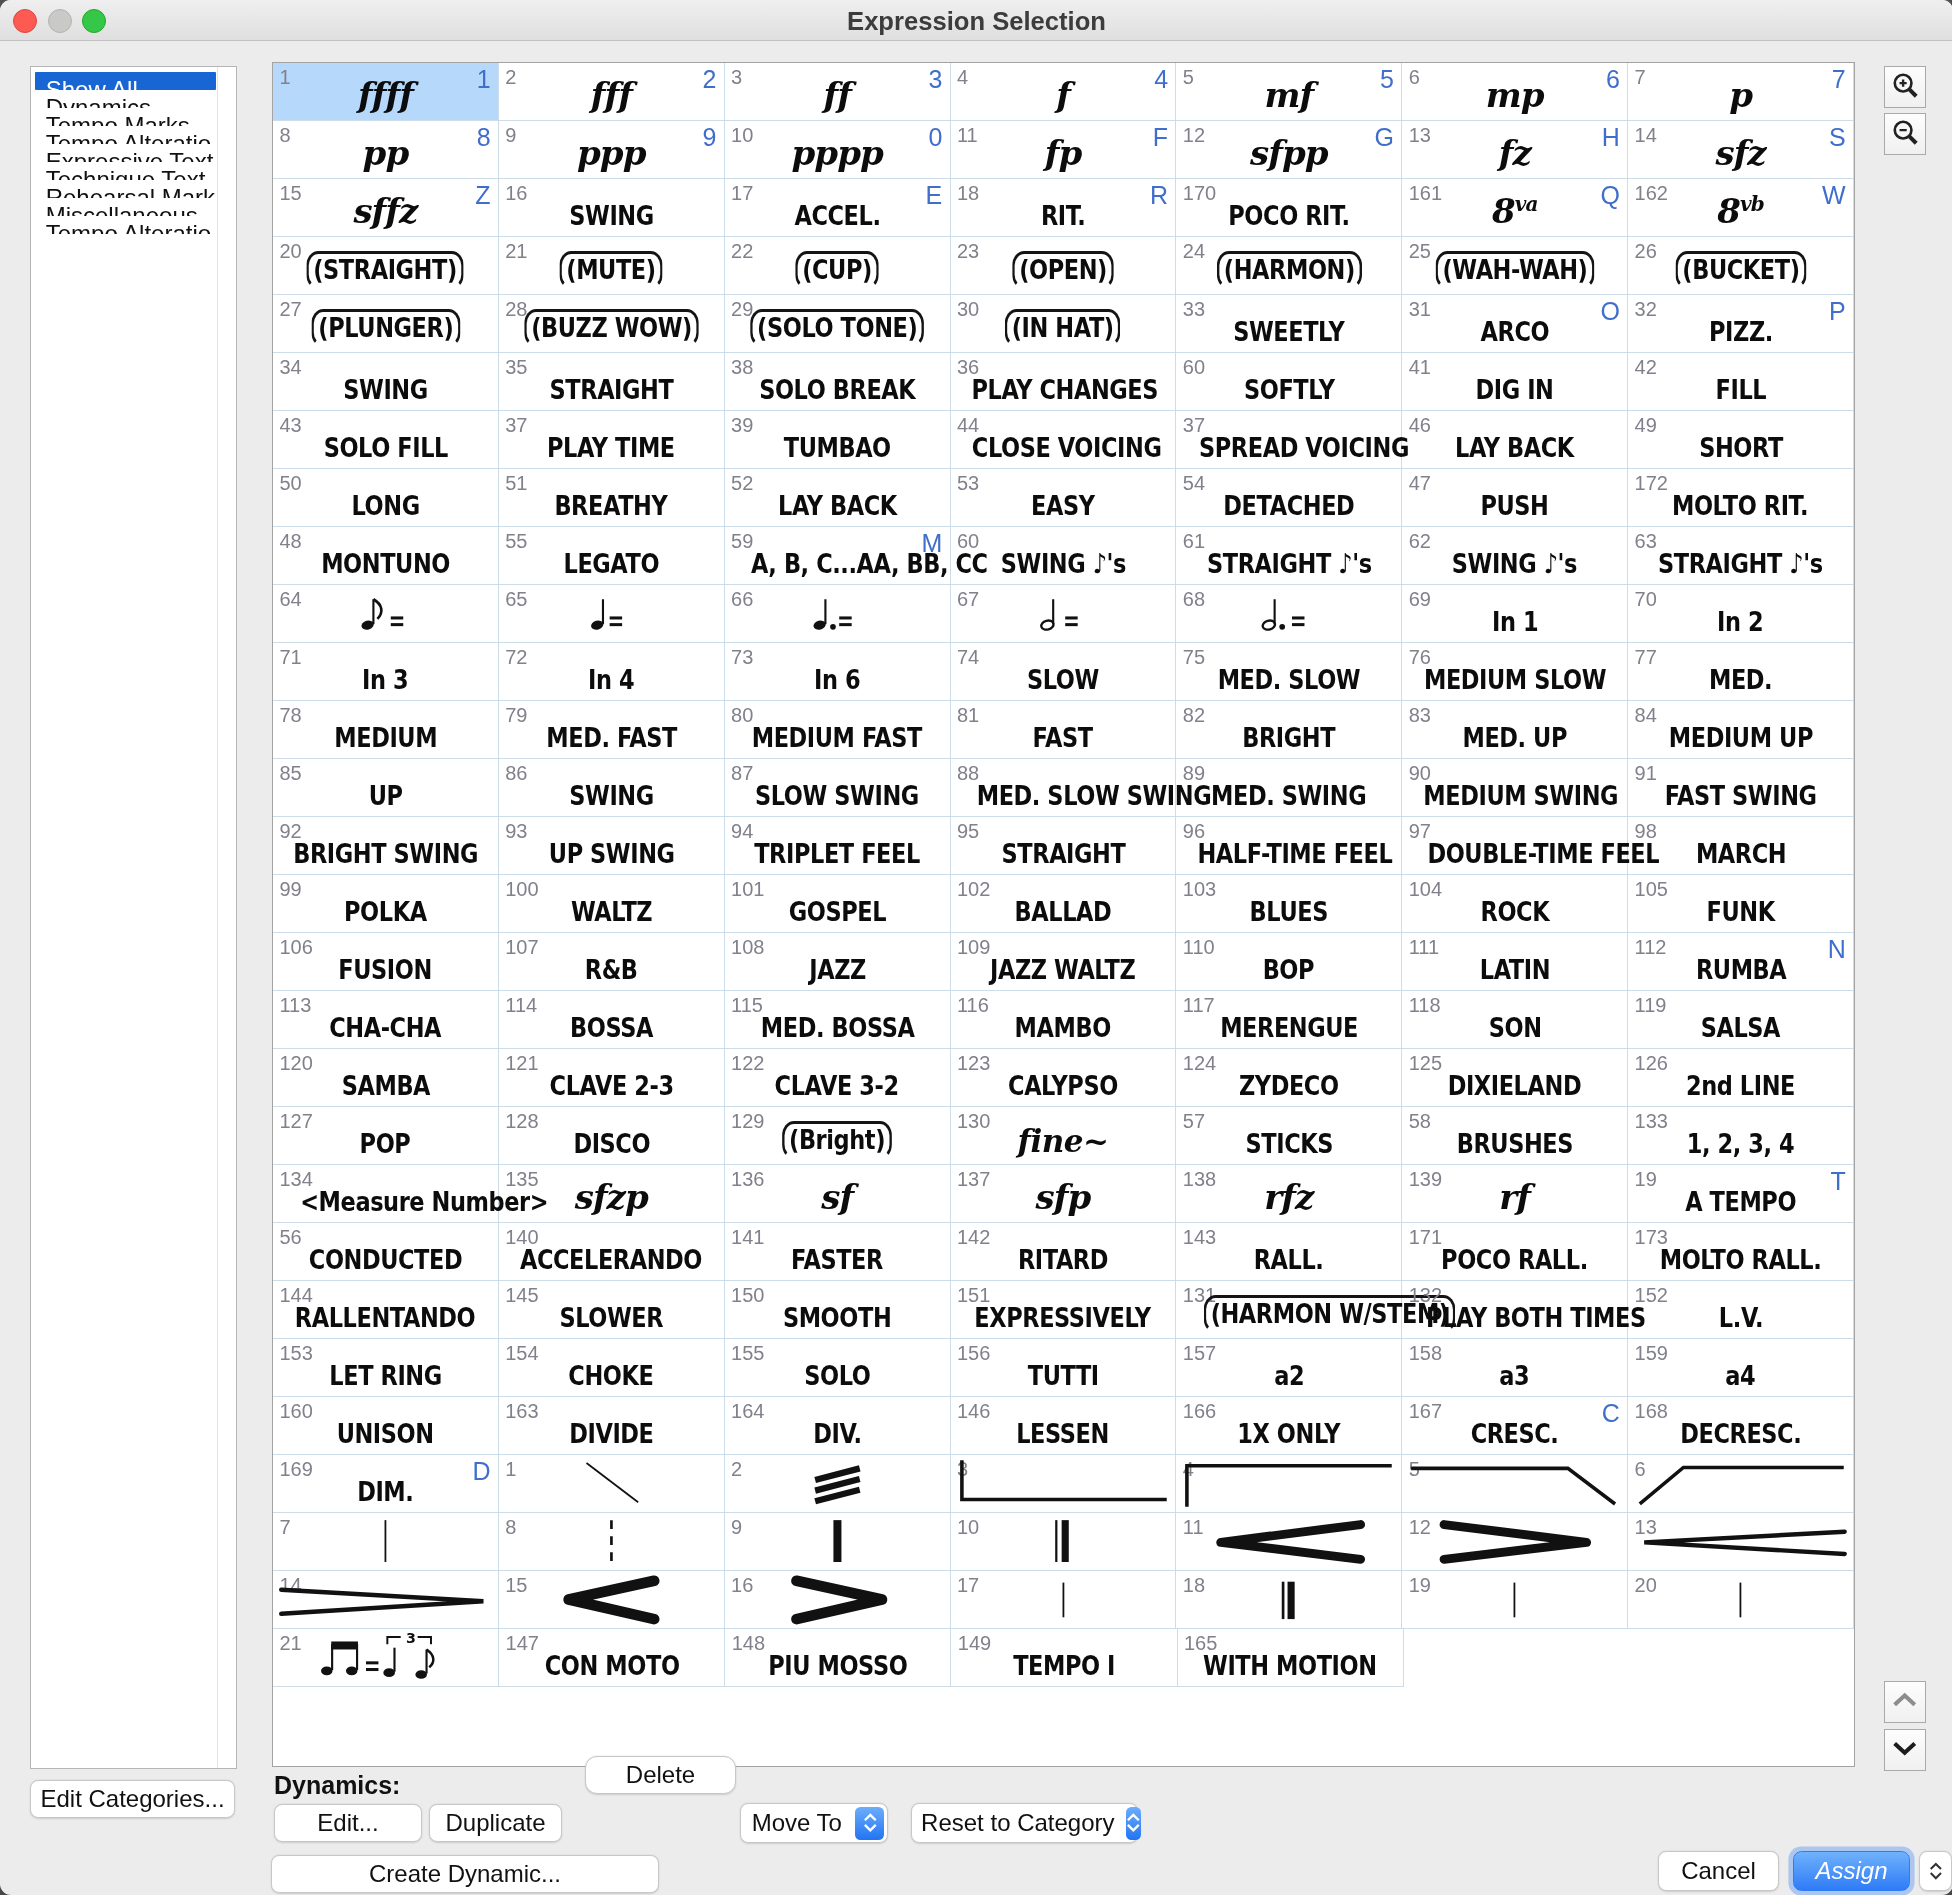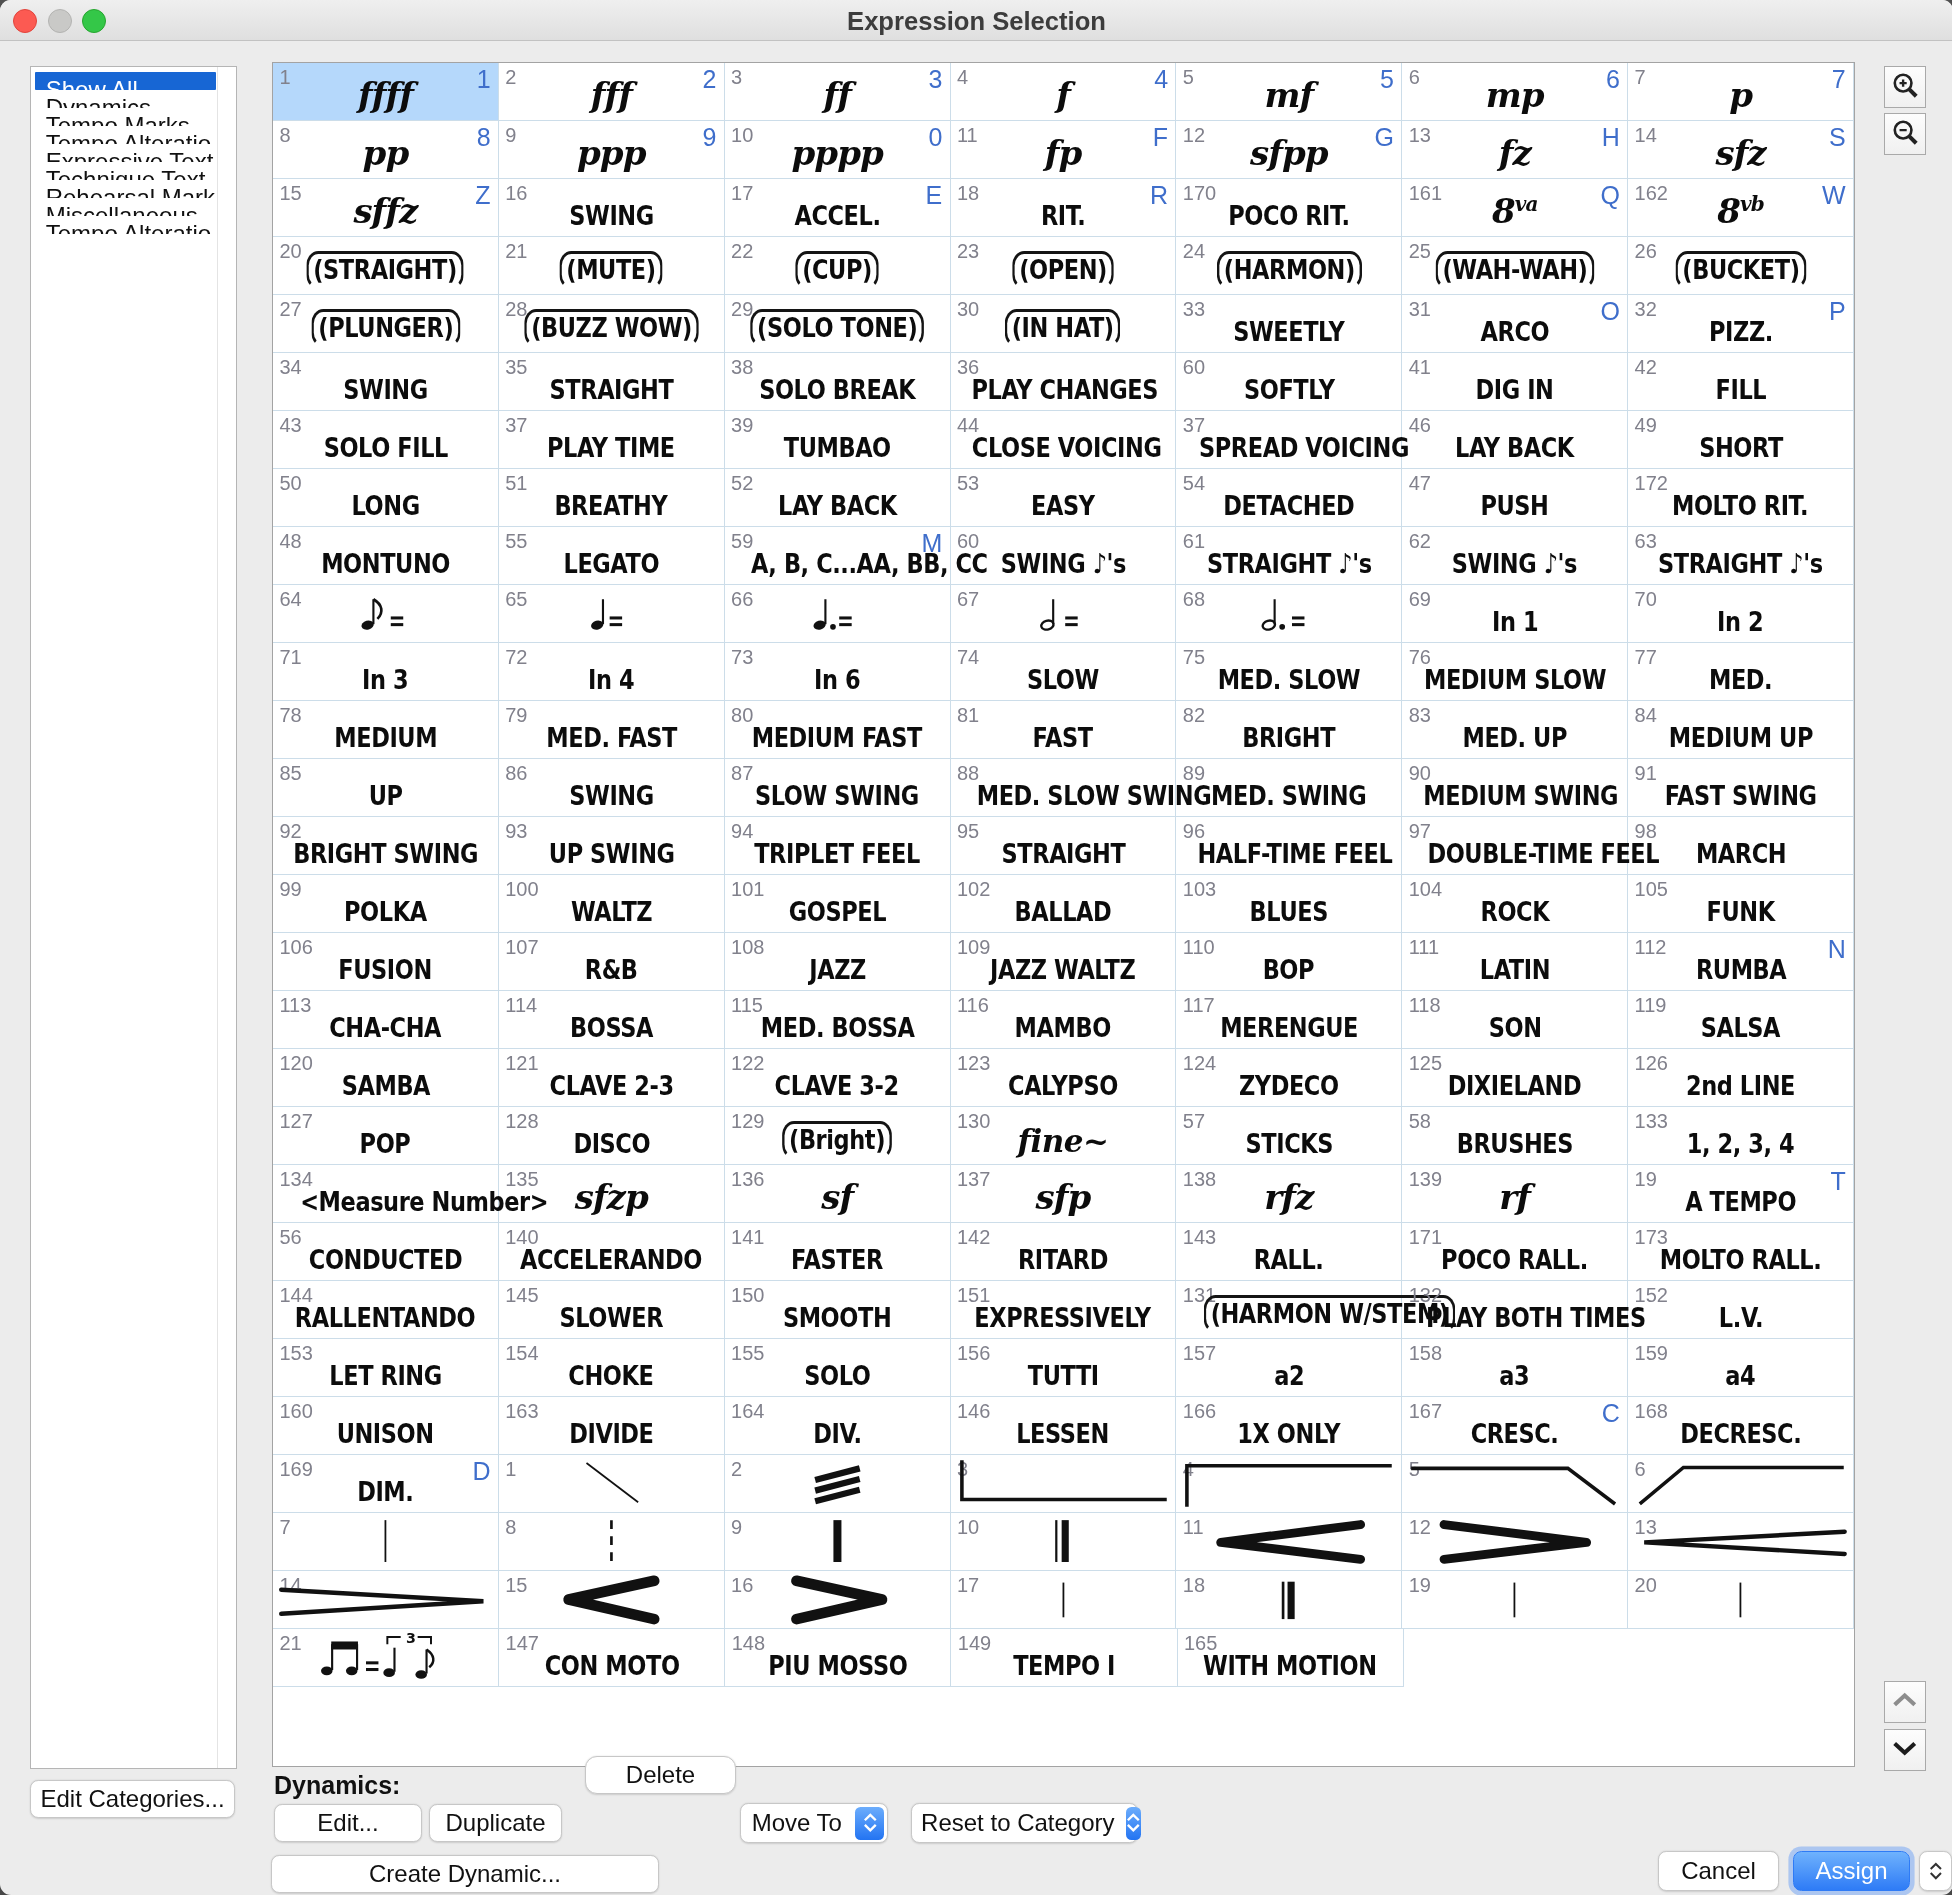--- a/index.html
+++ b/index.html
@@ -55,21 +55,21 @@
     box-shadow:0 0.9px 1.8px rgba(0,0,0,.14);font-size:24px;color:#111;display:flex;
     align-items:center;justify-content:center;box-sizing:border-box;}
   .select{position:absolute;height:40px;background:#fff;border:0.9px solid #c7c7c7;border-radius:8.2px;
     box-shadow:0 0.9px 1.8px rgba(0,0,0,.14);display:flex;align-items:center;box-sizing:border-box;}
   .select .lbl{flex:1;font-size:24px;color:#111;text-align:center;padding:0 9.1px;white-space:nowrap;}
   .select .step{width:29px;height:33px;margin:2.7px;border-radius:5.5px;
     background:linear-gradient(#6cadfc,#2374f2);display:flex;flex-direction:column;
     align-items:center;justify-content:center;gap:2.7px;}
   .assign{background:linear-gradient(#6fb2fd,#2e7bf6);color:#fff;border:0.9px solid #2e7bf6;
     box-shadow:0 0 0 4.6px rgba(77,142,247,.4);}
-  .assign.btn{color:#fff;}
+  .assign.btn{color:#fff;font-style:italic;}
   .stepper{flex-direction:column;gap:1.8px;display:flex;align-items:center;justify-content:center;
     border-radius:8.2px;}
 </style>
 </head>
 <body>
 
 <div class="window">
 
   <div class="titlebar">
     <div class="traffic t-red"></div>

